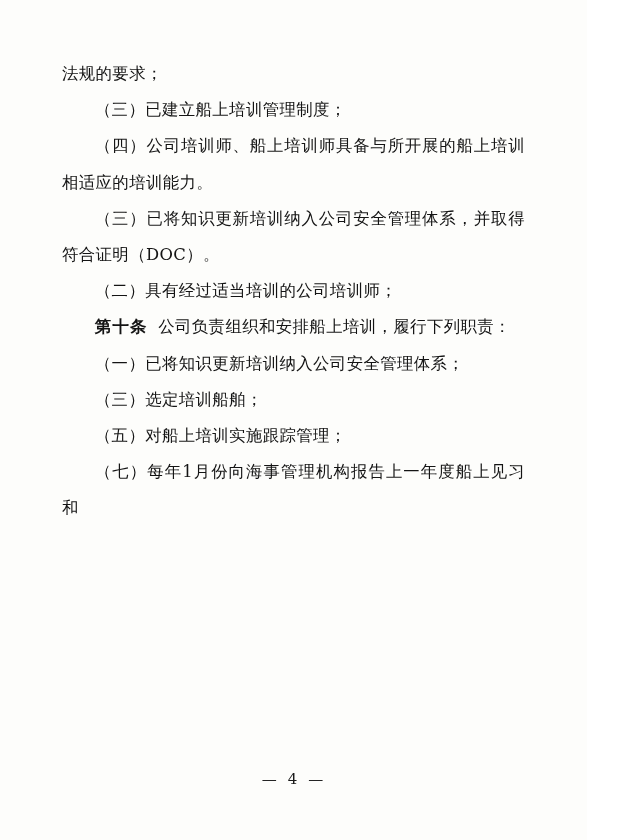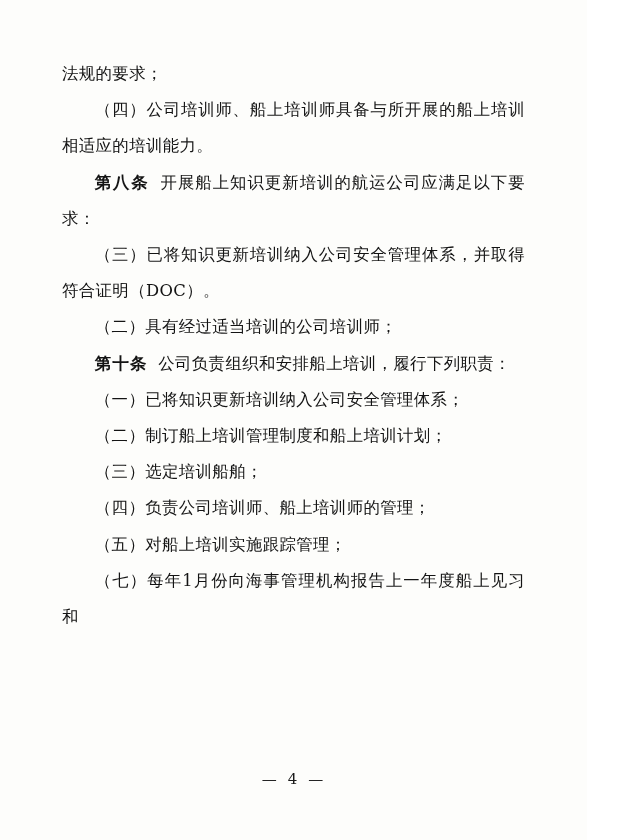--- a/index.html
+++ b/index.html
@@ -70,58 +70,52 @@
 <body>
 
 <div class="page">
 
   <div class="doc-body">
 
     <p class="para noindent">
       <span>法规的要求；</span>
     </p>
 
+    <p class="para">
+      <span>（三）已建立船上培训管理制度；</span>
+    </p>
 
     <p class="para">
       <span>（四）公司培训师、船上培训师具备与所开展的船上培训相适应的培训能力。</span>
     </p>
 
-    <p class="para">
-      <span class="art-label">第八条</span><span class="art-gap"></span><span>开展船上知识更新培训的航运公司应满足以下要求：</span>
-    </p>
 
 
     <p class="para">
       <span>（三）已将知识更新培训纳入公司安全管理体系，并取得符合证明（DOC）。</span>
     </p>
 
     <p class="para">
       <span>（二）具有经过适当培训的公司培训师；</span>
     </p>
 
 
     <p class="para">
       <span class="art-label">第十条</span><span class="art-gap"></span><span>公司负责组织和安排船上培训，履行下列职责：</span>
     </p>
 
     <p class="para">
       <span>（一）已将知识更新培训纳入公司安全管理体系；</span>
     </p>
 
-    <p class="para">
-      <span>（二）制订船上培训管理制度和船上培训计划；</span>
-    </p>
 
     <p class="para">
       <span>（三）选定培训船舶；</span>
     </p>
 
-    <p class="para">
-      <span>（四）负责公司培训师、船上培训师的管理；</span>
-    </p>
 
     <p class="para">
       <span>（五）对船上培训实施跟踪管理；</span>
     </p>
 
 
     <p class="para">
       <span>（七）每年1月份向海事管理机构报告上一年度船上见习和</span>
     </p>
 

